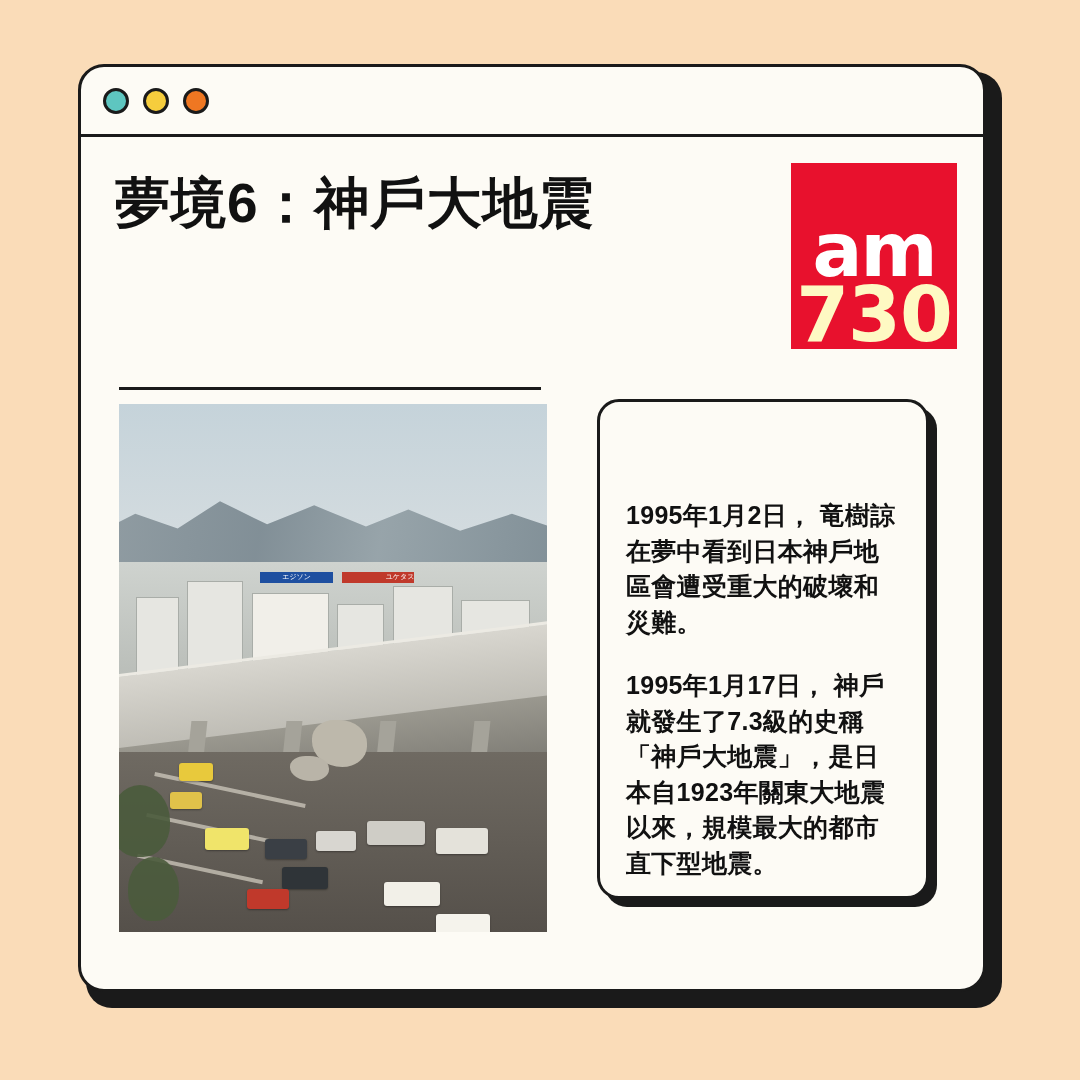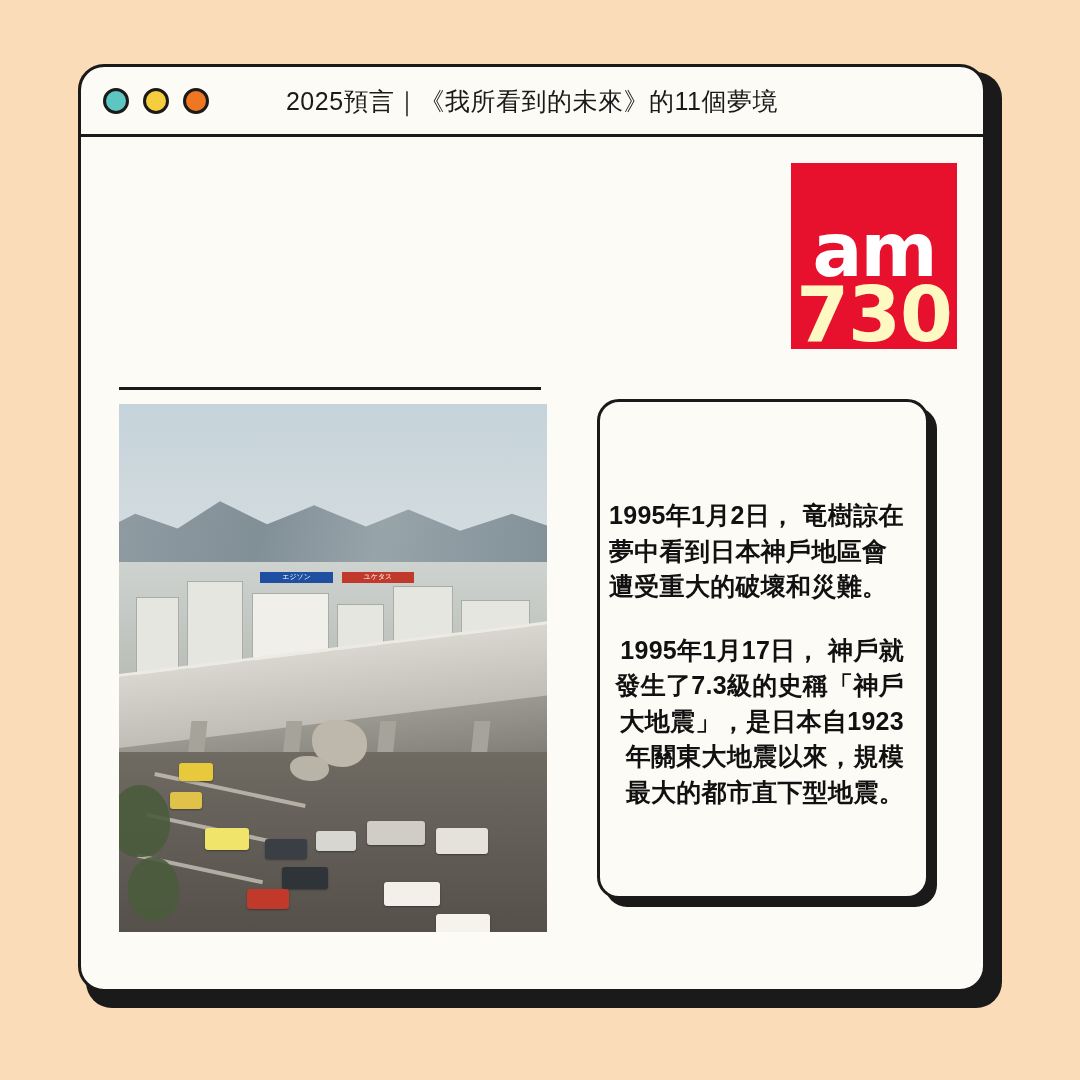--- a/index.html
+++ b/index.html
@@ -174,21 +174,21 @@
   }
   .ph-sign {
     position: absolute;
     background: #1e4fa0;
     color: #fff;
     font-size: 7px;
     line-height: 10px;
     text-align: center;
     font-family: "DejaVu Sans", sans-serif;
   }
-  .ph-sign.red { background: #c0392b; }
+  .ph-sign.red { background: #c0392b; text-align: right; }
   
   .ph-deck {
     position: absolute;
     left: -4%;
     top: 46%;
     width: 112%;
     height: 20%;
     background: linear-gradient(#d8d6cf, #b3b1a9);
     transform: rotate(-7deg);
     border-top: 3px solid #eceae3;
@@ -249,49 +249,49 @@
   .note {
     position: absolute;
     left: 516px;
     top: 12px;
     width: 332px;
     height: 500px;
     background: #fdfbf5;
     border: 3px solid #1a1a1a;
     border-radius: 22px;
     box-sizing: border-box;
-    padding: 96px 22px 20px 9px;
+    padding: 96px 22px 20px 26px;
   }
   .note p {
     margin: 0 0 28px 0;
     font-size: 25px;
     line-height: 1.42;
     font-weight: bold;
     color: #111;
     letter-spacing: 0.3px;
   }
-  .note p:last-child { margin-bottom: 8px; text-align: right; }
+  .note p:last-child { margin-bottom: 8px; }
 </style>
 </head>
 <body>
 
 <div class="card-shadow"></div>
 
 <div class="window">
 
   <div class="titlebar">
     <div class="dots">
       <span class="dot teal"></span>
       <span class="dot yellow"></span>
       <span class="dot orange"></span>
     </div>
-    <div class="titlebar-text">2025預言｜《我所看到的未來》的11個夢境</div>
   </div>
 
   <div class="heading-row">
+    <div class="page-title">夢境6：神戶大地震</div>
 
     <div class="logo">
       <div class="logo-am">am</div>
       <div class="logo-730">730</div>
     </div>
   </div>
 
   <div class="body-row">
 
     <div class="photo-wrap">

